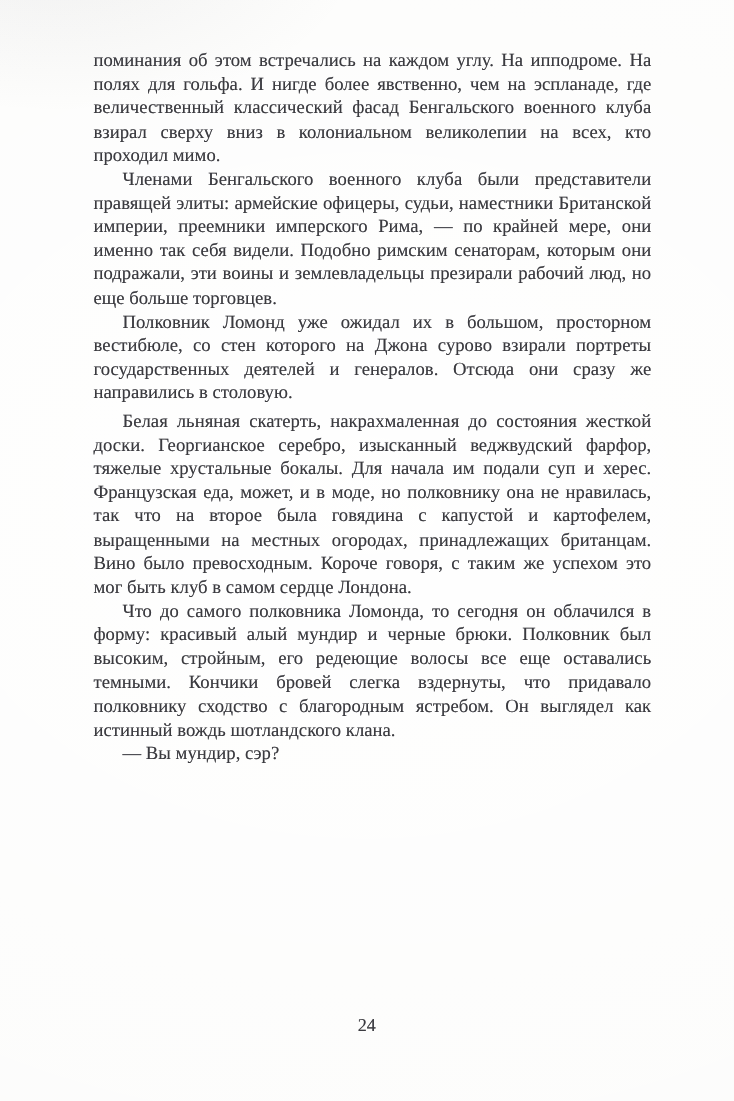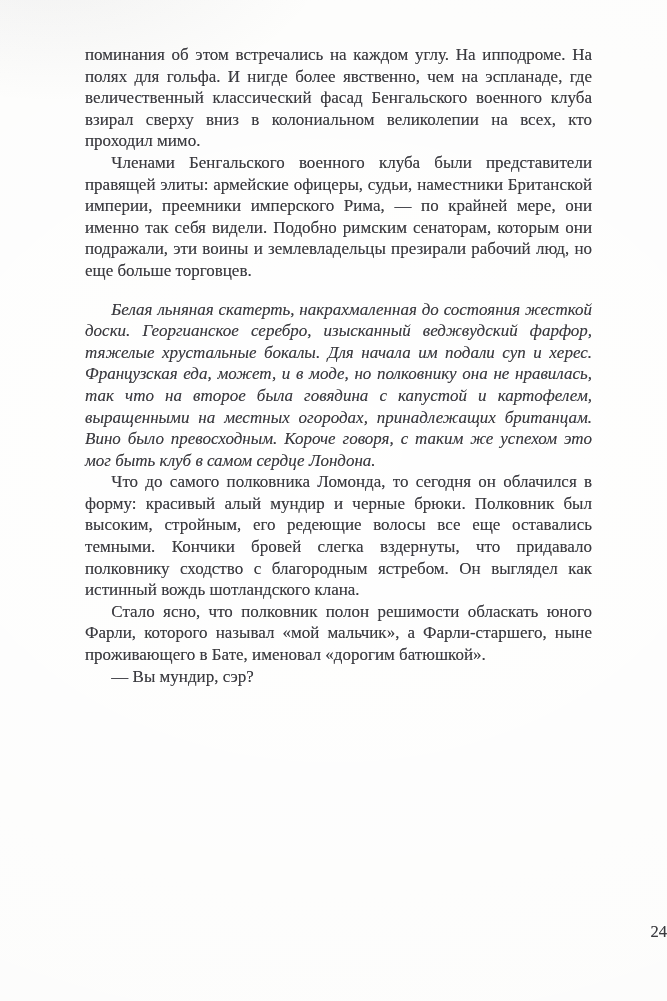--- a/index.html
+++ b/index.html
@@ -37,43 +37,42 @@
     -webkit-hyphens: auto;
   }
   .text-block p {
     margin: 0;
     padding: 0;
   }
   .text-block p.indent {
     text-indent: 1.55em;
   }
   .text-block p.section-break {
-    margin-top: 17px;
-    font-style: italic;
+    margin-top: 4px;
   }
   .page-number {
     position: absolute;
     left: 0;
     width: 667px;
     top: 922px;
-    text-align: right;
+    text-align: center;
     color: #3b3b40;
     font-size: 16.5px;
     text-shadow: 0 0 0.5px rgba(70,70,75,0.55);
   }
 </style>
 </head>
 <body>
 
 <div class="page">
 
   <div class="text-block">
     <p>поминания об этом встречались на каждом углу. На ипподроме. На полях для гольфа. И нигде более явственно, чем на эспланаде, где величественный классический фасад Бенгальского военного клуба взирал сверху вниз в колониальном великолепии на всех, кто проходил мимо.</p>
     <p class="indent">Членами Бенгальского военного клуба были представители правящей элиты: армейские офицеры, судьи, наместники Британской империи, преемники имперского Рима, — по крайней мере, они именно так себя видели. Подобно римским сенаторам, которым они подражали, эти воины и землевладельцы презирали рабочий люд, но еще больше торговцев.</p>
+    <p class="indent">Полковник Ломонд уже ожидал их в большом, просторном вестибюле, со стен которого на Джона сурово взирали портреты государственных деятелей и генералов. Отсюда они сразу же направились в столовую.</p>
     <p class="indent section-break">Белая льняная скатерть, накрахмаленная до состояния жесткой доски. Георгианское серебро, изысканный веджвудский фарфор, тяжелые хрустальные бокалы. Для начала им подали суп и херес. Французская еда, может, и в моде, но полковнику она не нравилась, так что на второе была говядина с капустой и картофелем, выращенными на местных огородах, принадлежащих британцам. Вино было превосходным. Короче говоря, с таким же успехом это мог быть клуб в самом сердце Лондона.</p>
     <p class="indent">Что до самого полковника Ломонда, то сегодня он облачился в форму: красивый алый мундир и черные брюки. Полковник был высоким, стройным, его редеющие волосы все еще оставались темными. Кончики бровей слегка вздернуты, что придавало полковнику сходство с благородным ястребом. Он выглядел как истинный вождь шотландского клана.</p>
-    <p class="indent">Стало ясно, что полковник полон решимости обласкать юного Фарли, которого называл «мой мальчик», а Фарли-старшего, ныне проживающего в Бате, именовал «дорогим батюшкой».</p>
     <p class="indent">— Вы мундир, сэр?</p>
   </div>
 
   <div class="page-number">24</div>
 
 </div>
 
 </body></html>

